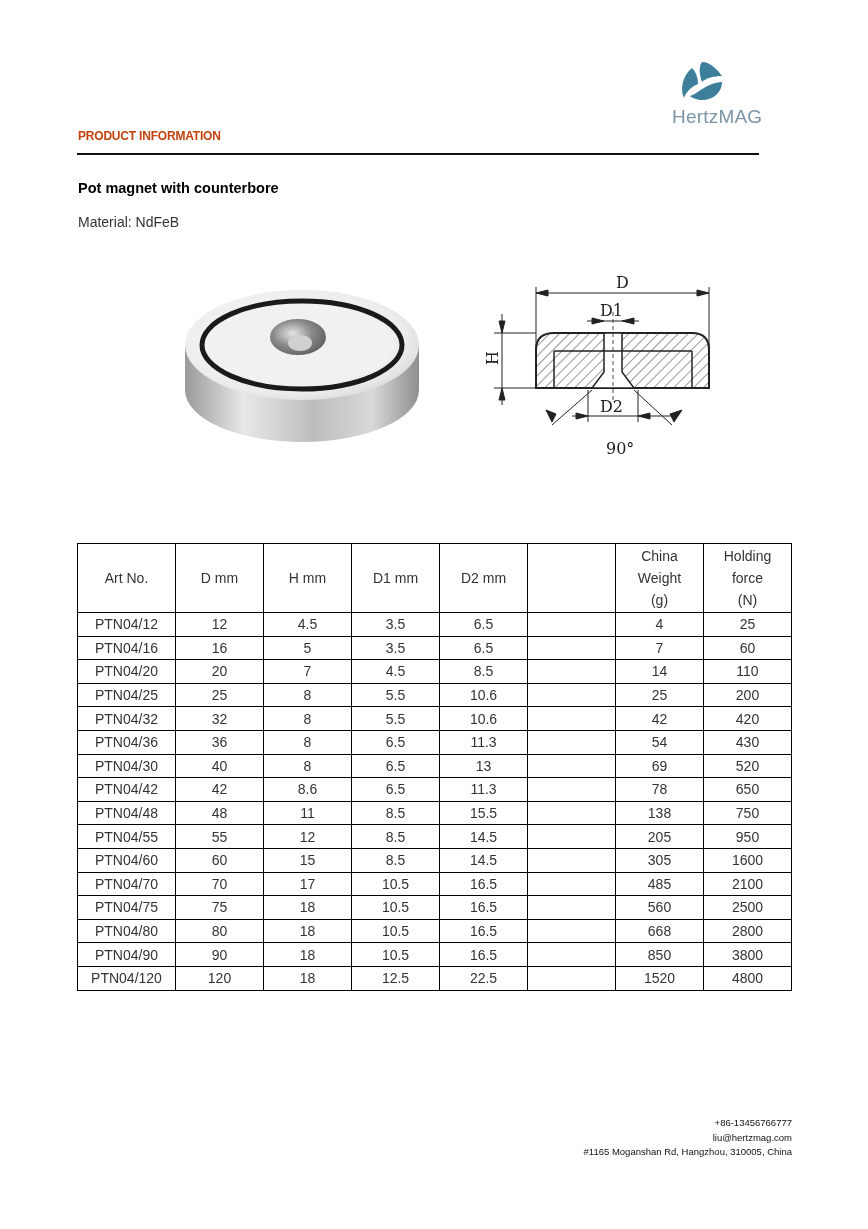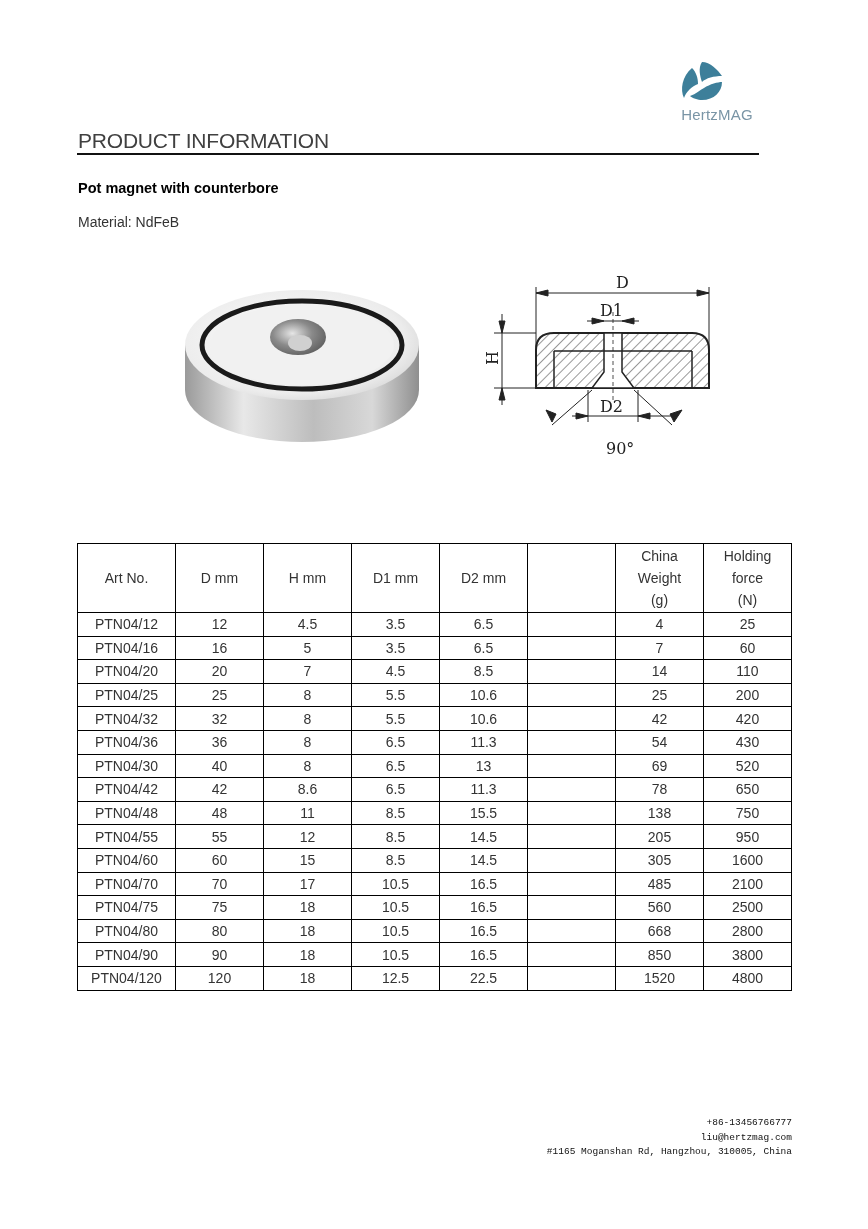--- a/index.html
+++ b/index.html
@@ -1,35 +1,35 @@
 <!DOCTYPE html>
 <html><head>
   <meta charset="utf-8">
   <style>
     html, body { margin: 0; padding: 0; background: #ffffff; }
     body { width: 868px; height: 1229px; position: relative; overflow: hidden;
            font-family: "Liberation Sans", "DejaVu Sans", sans-serif; color: #222; }
     .logo { position: absolute; left: 672px; top: 60px; width: 90px; height: 70px; }
     .logo svg { position: absolute; left: 8px; top: 0; }
     .logo-text { position: absolute; left: 0; top: 46px; width: 90px; text-align: center;
-                 font-size: 15px; color: #7a95a6; letter-spacing: 0.2px; }
-    .page-title { position: absolute; left: 78px; top: 129px; font-size: 21px; font-weight: normal;
-                  color: #404040; letter-spacing: -0.2px; }
+                 font-size: 19px; color: #7a95a6; letter-spacing: 0.2px; }
+    .page-title { position: absolute; left: 78px; top: 129px; font-size: 12px; font-weight: bold;
+                  color: #c2410c; letter-spacing: -0.2px; }
     .title-rule { position: absolute; left: 77px; top: 153px; width: 682px; height: 2px; background: #111; }
     .subtitle { position: absolute; left: 78px; top: 180px; font-size: 14.5px; font-weight: bold; color: #000000; }
     .material { position: absolute; left: 78px; top: 204px; font-size: 14px; color: #333; margin-top: 10px; }
     .photo { position: absolute; left: 175px; top: 265px; width: 255px; height: 200px; }
     .drawing { position: absolute; left: 472px; top: 262px; width: 250px; height: 210px; }
     table.specs { position: absolute; left: 77px; top: 543px; border-collapse: collapse; width: 715px; }
     table.specs th, table.specs td { border: 1px solid #000; text-align: center; font-weight: normal;
                  font-size: 14px; color: #333; padding: 0; }
     table.specs th { height: 68px; line-height: 22px; }
     table.specs td { height: 22.6px; line-height: 22px; }
     .footer { position: absolute; right: 76px; top: 1116px; text-align: right;
-              font-family: Liberation Mono, monospace; font-size: 9.5px; line-height: 14.5px; color: #111; }
+              font-family: Liberation Sans, sans-serif; font-size: 9.5px; line-height: 14.5px; color: #111; }
   </style>
 </head>
 <body>
 
 <div class="logo">
   <svg width="44" height="42" viewBox="0 0 44 42">
     <path d="M22 2 C30 2 38 10 42 16 C34 16 26 18 22 22 C20 16 18 8 22 2 Z" fill="#3d7f9a"></path>
     <path d="M12 8 C16 12 18 18 18 24 C12 26 6 32 4 38 C0 30 2 16 12 8 Z" fill="#3d7f9a"></path>
     <path d="M24 28 C30 24 38 22 42 22 C42 32 34 40 22 40 C18 40 12 38 10 36 C16 34 20 30 24 28 Z" fill="#3d7f9a"></path>
   </svg>

